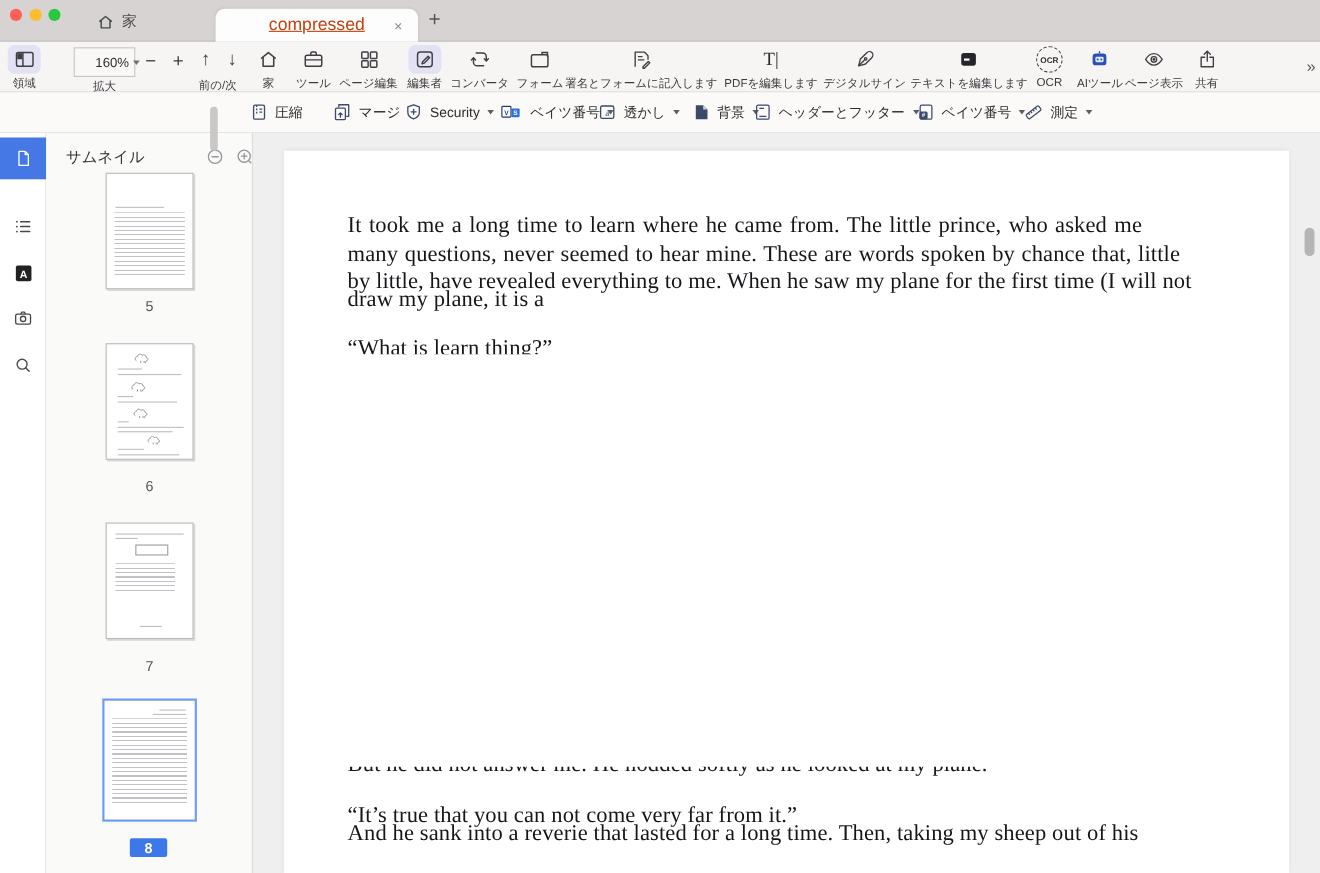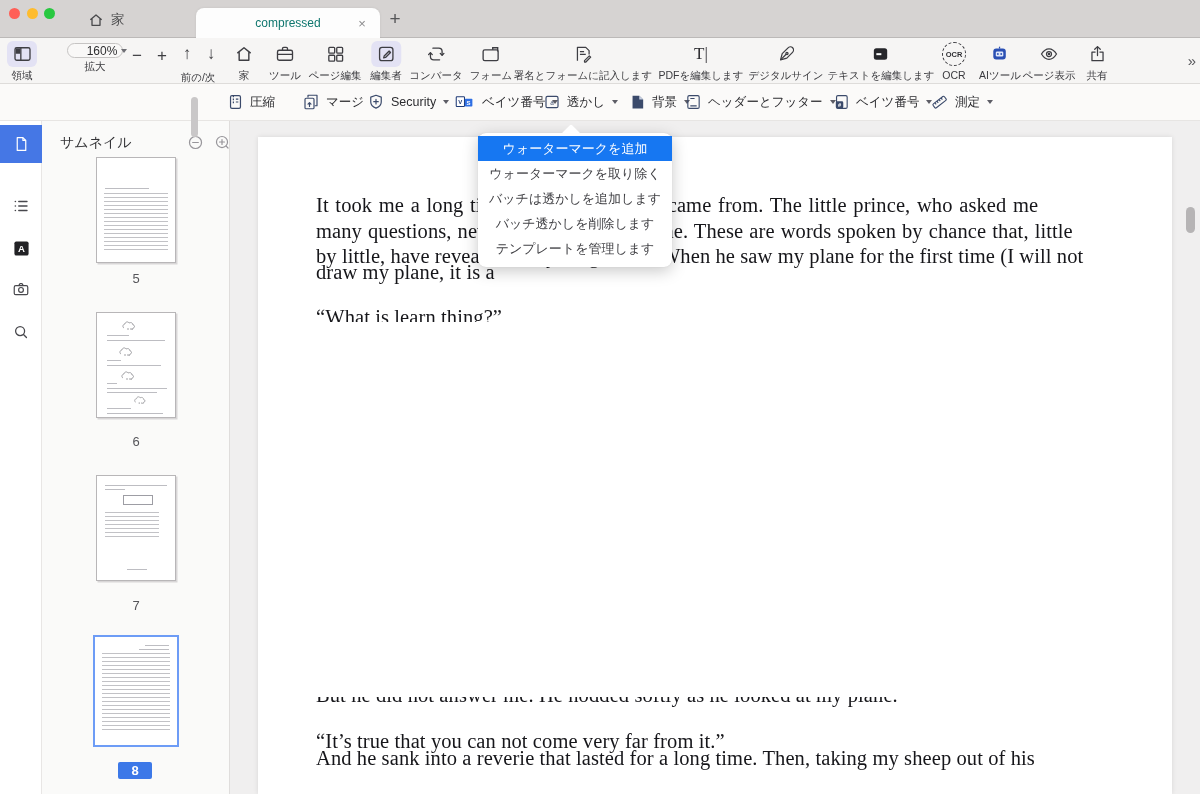--- a/index.html
+++ b/index.html
@@ -9,31 +9,31 @@
   
   .titlebar { position:absolute; left:0; top:0; width:1200px; height:38px; background:#d6d3d2; border-bottom:1px solid #bcb9b8; }
   .light { position:absolute; top:8px; width:11px; height:11px; border-radius:50%; }
   .light.red { left:9px; background:#ff5f57; }
   .light.yellow { left:27px; background:#febc2e; }
   .light.green { left:44px; background:#28c840; }
   .tb-home { position:absolute; left:88px; top:9px; display:flex; align-items:center; gap:7px; color:#4a4a4c; height:22px; }
   .tb-home svg { display:block; }
   .tb-home .lbl { font-size:13.5px; }
   .tab { position:absolute; left:196px; top:8px; width:184px; height:30px; background:#fdfdfd; border-radius:8px 8px 0 0; display:flex; align-items:center; justify-content:center; box-shadow:0 0 3px rgba(0,0,0,.08); }
-  .tab .title { font-size:12px; color:#0f766e; }
+  .tab .title { font-size:16px; color:#c2410c;text-decoration:underline; }
   .tab .close { position:absolute; right:10px; top:7px; width:16px; height:16px; font-size:13px; color:#8b8b8d; display:flex; align-items:center; justify-content:center; }
   .newtab { position:absolute; left:384px; top:7px; width:22px; height:24px; font-size:19px; color:#555557; display:flex; align-items:center; justify-content:center; }
 
   
   .toolbar1 { position:absolute; left:0; top:38px; width:1200px; height:46px; background:#f6f5f4; border-bottom:1px solid #dedcda; }
   .t1item { position:absolute; top:3px; display:flex; flex-direction:column; align-items:center; transform:translateX(-50%); color:#3e3e43; }
   .t1icon { height:26px; min-width:30px; display:flex; align-items:center; justify-content:center; border-radius:6px; padding:0 4px; }
   .t1icon.active { background:#e3e2f4; }
   .t1label { font-size:10.5px; margin-top:2px; color:#3a3a3e; white-space:nowrap; }
-  .zoombox { width:56px; height:15px; border:1px solid #c6c4c3; border-radius:8px; background:#f9f8f7; display:flex; align-items:center; justify-content:center; gap:4px; font-size:12px; color:#2e2e30; margin-top:2px;padding-left:24px; }
+  .zoombox { width:56px; height:27px; border:1px solid #c6c4c3; border-radius:0; background:#f9f8f7; display:flex; align-items:center; justify-content:center; gap:4px; font-size:12px; color:#2e2e30; margin-top:2px;padding-left:24px; }
   .tri-down { width:0; height:0; border-left:3.5px solid transparent; border-right:3.5px solid transparent; border-top:4.5px solid #6e6e74; }
   .pmbtn { position:absolute; top:8px; transform:translateX(-50%); font-size:17px; color:#3c3c40; width:20px; text-align:center; }
   .arrowbtn { position:absolute; top:6px; transform:translateX(-50%); font-size:17px; color:#3c3c40; }
   .glyphT { font-family:"Liberation Serif", serif; font-size:17px; color:#2e2e32; }
   .ocr-circle { width:24px; height:24px; border:1.4px dashed #3e3e43; border-radius:50%; display:flex; align-items:center; justify-content:center; font-size:7.5px; font-weight:bold; color:#2e2e32; }
   .overflow { position:absolute; top:14px; transform:translateX(-50%); font-size:15px; color:#57575b; }
 
   
   .toolbar2 { position:absolute; left:0; top:84px; width:1200px; height:37px; background:#fbfaf9; border-bottom:1px solid #e7e5e3; }
   .t2item { position:absolute; top:0; height:36px; display:flex; align-items:center; gap:6px; color:#2c2c30; }
@@ -470,21 +470,14 @@
       </div>
       <div class="docline clip" style="left:58px; top:560px; height:13px; width:700px">
         <span style="position:relative; top:-13px; display:inline-block">But he did not answer me. He nodded softly as he looked at my plane.</span>
       </div>
       <div class="docline" style="left:58px; top:593px">“It’s true that you can not come very far from it.”</div>
       <div class="docline" style="left:58px; top:610px">And he sank into a reverie that lasted for a long time. Then, taking my sheep out of his</div>
     </div>
     <div class="main-scroll"></div>
   </div>
 
-  <div class="menu">
-    <div class="menu-item selected">ウォーターマークを追加</div>
-    <div class="menu-item">ウォーターマークを取り除く</div>
-    <div class="menu-item">バッチは透かしを追加します</div>
-    <div class="menu-item">バッチ透かしを削除します</div>
-    <div class="menu-item">テンプレートを管理します</div>
-  </div>
 
 </div>
 
 </body></html>

